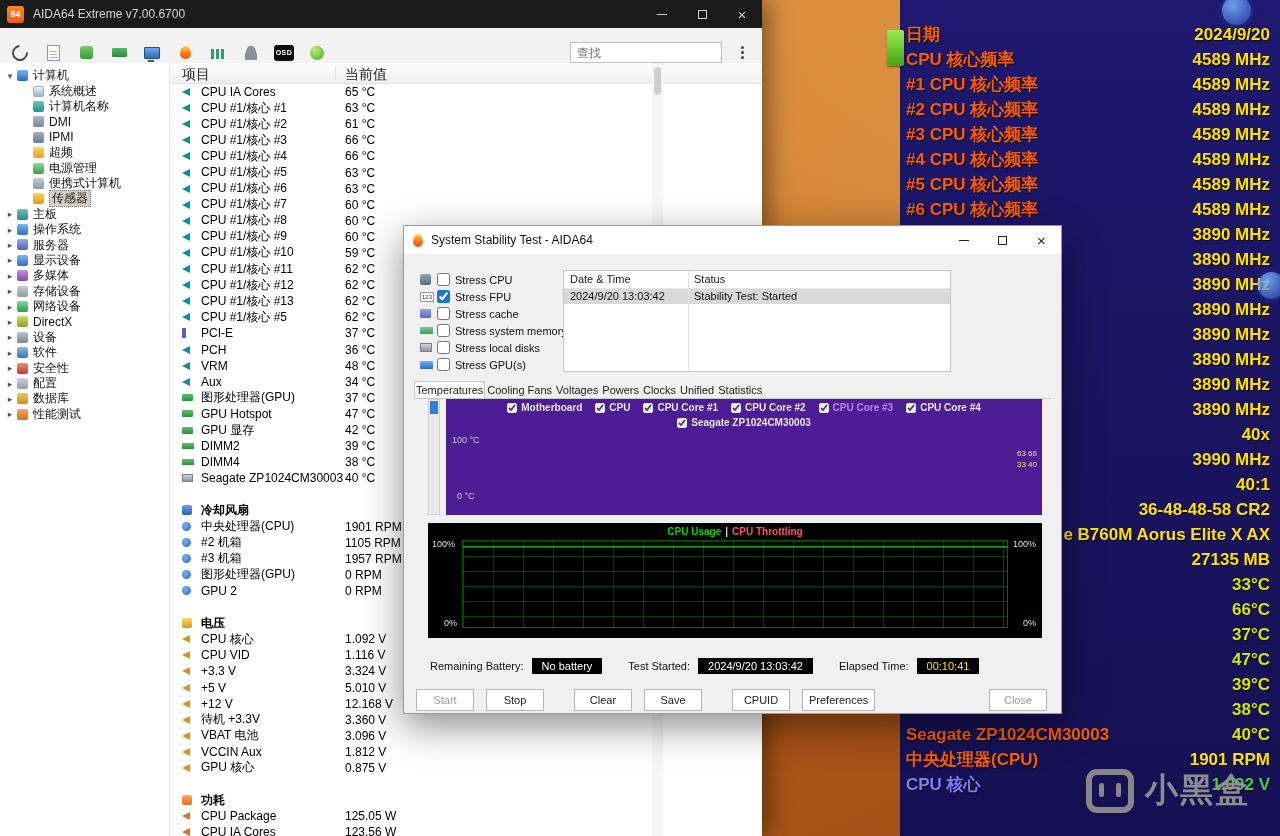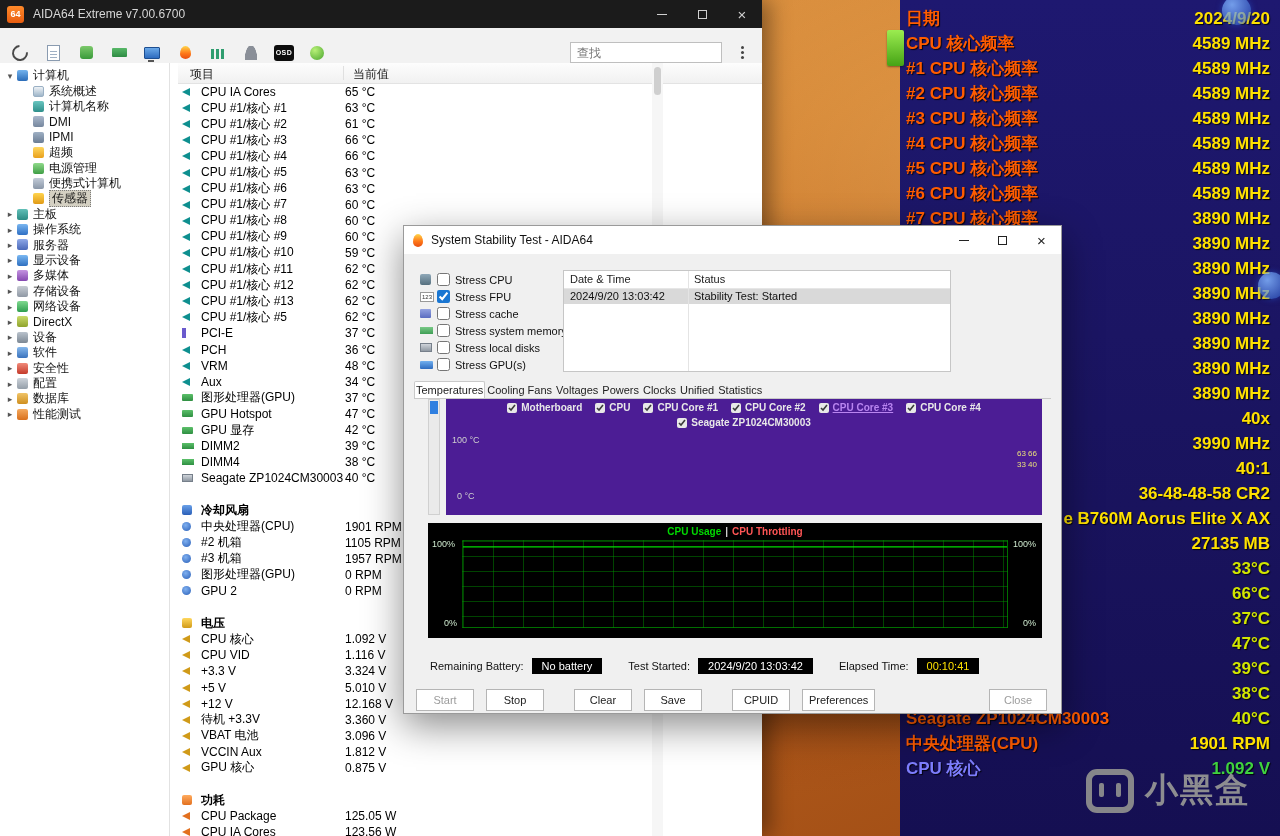--- a/index.html
+++ b/index.html
@@ -16,21 +16,21 @@
      background:linear-gradient(#9bec50,#46a315);border-radius:2px;box-shadow:0 1px 2px rgba(0,0,0,.4)}
   .badge{position:absolute;border-radius:50%;z-index:25;
      background:radial-gradient(circle at 35% 30%, rgba(130,180,255,.85), rgba(30,80,200,.55));
      box-shadow:0 0 6px rgba(40,90,220,.5)}
   .badge1{left:1222px;top:-4px;width:29px;height:29px}
   .badge2{left:1258px;top:272px;width:27px;height:27px}
 
   
   .osd{position:absolute;left:900px;top:0;width:380px;height:836px;z-index:3;
        background:linear-gradient(180deg,#1e1870 0,#1b1563 40%,#150f52 100%);
-       padding-top:6px;box-sizing:border-box}
+       padding-top:22px;box-sizing:border-box}
   .osd-row{height:25px;display:flex;align-items:center;padding:0 10px 0 6px;
        font-size:17px;font-weight:bold;text-shadow:1px 1px 1px rgba(0,0,0,.85)}
   .osd-label{color:#ff5c00;white-space:nowrap}
   .osd-value{margin-left:auto;color:#ffe100;white-space:nowrap}
 
   
   .watermark{position:absolute;left:1086px;top:768px;display:flex;align-items:center;gap:11px;z-index:40;opacity:.95}
   .wm-logo{width:48px;height:44px;border:6px solid #8d8d8d;border-radius:11px;box-sizing:border-box;position:relative}
   .wm-logo::before,.wm-logo::after{content:"";position:absolute;top:8px;width:5px;height:14px;background:#8d8d8d;border-radius:2px}
   .wm-logo::before{left:7px}.wm-logo::after{right:7px}
@@ -107,22 +107,22 @@
   .ticon.directx{background:linear-gradient(#cadb6a,#8fa32c)}
   .ticon.devices{background:linear-gradient(#b9c2cc,#7d8894)}
   .ticon.software{background:linear-gradient(#86b8ec,#3a72bc)}
   .ticon.security{background:linear-gradient(#f08a7a,#c43a2a)}
   .ticon.config{background:linear-gradient(#cdd3da,#949ea8)}
   .ticon.database{background:linear-gradient(#f0c468,#cf8f1f)}
   .ticon.benchmark{background:linear-gradient(#f4a95e,#d9701d)}
 
   
   .content{position:absolute;top:63px;left:170px;right:0;bottom:0;background:#fff;overflow:hidden}
-  .content-header{position:absolute;top:0;left:8px;right:0;height:20px;background:linear-gradient(#fdfdfd,#f1f1f1);
-       border-bottom:1px solid #e3e3e3;font-size:12px;color:#222}
+  .content-header{position:absolute;top:0;left:0;right:0;height:20px;background:linear-gradient(#fdfdfd,#f1f1f1);
+       border-bottom:1px solid #e3e3e3;font-size:14px;color:#222}
   .content-header::after{content:"";position:absolute;left:165px;top:3px;bottom:3px;width:1px;background:#e0e0e0}
   .col-item{position:absolute;left:12px;top:3px}
   .col-value{position:absolute;left:175px;top:3px}
   .sensor-rows{position:absolute;top:21px;left:0;right:0;bottom:0;font-size:12px}
   .s-row{height:16.1px;position:relative;display:flex;align-items:center;padding-left:12px;box-sizing:border-box}
   .s-icon{width:13px;margin-right:6px;flex:none;display:inline-flex;align-items:center}
   .s-icon.temp::before{content:"";width:0;height:0;border-top:4px solid transparent;border-bottom:4px solid transparent;border-right:8px solid #0e8f8f}
   .s-icon.volt::before{content:"";width:0;height:0;border-top:4px solid transparent;border-bottom:4px solid transparent;border-right:8px solid #d09a18}
   .s-icon.power::before{content:"";width:0;height:0;border-top:4px solid transparent;border-bottom:4px solid transparent;border-right:8px solid #e2701f}
   .s-icon.slot::before{content:"";width:4px;height:10px;background:#6a5acd}
@@ -994,21 +994,21 @@
             <span style="color: rgb(232, 232, 232);">CPU Core #1</span>
           </label>
 
           <label class="leg-item">
             <input type="checkbox" class="leg-cb" checked="" style="">
             <span style="color: rgb(232, 232, 232);">CPU Core #2</span>
           </label>
 
           <label class="leg-item">
             <input type="checkbox" class="leg-cb" checked="" style="">
-            <span style="color: rgb(185, 133, 240); text-decoration: underline;">CPU Core #3</span>
+            <span style="color: rgb(185, 133, 240);">CPU Core #3</span>
           </label>
 
           <label class="leg-item">
             <input type="checkbox" class="leg-cb" checked="" style="">
             <span style="color: rgb(232, 232, 232);">CPU Core #4</span>
           </label>
         </div>
       <div class="legend-row lr2">
 
           <label class="leg-item">

